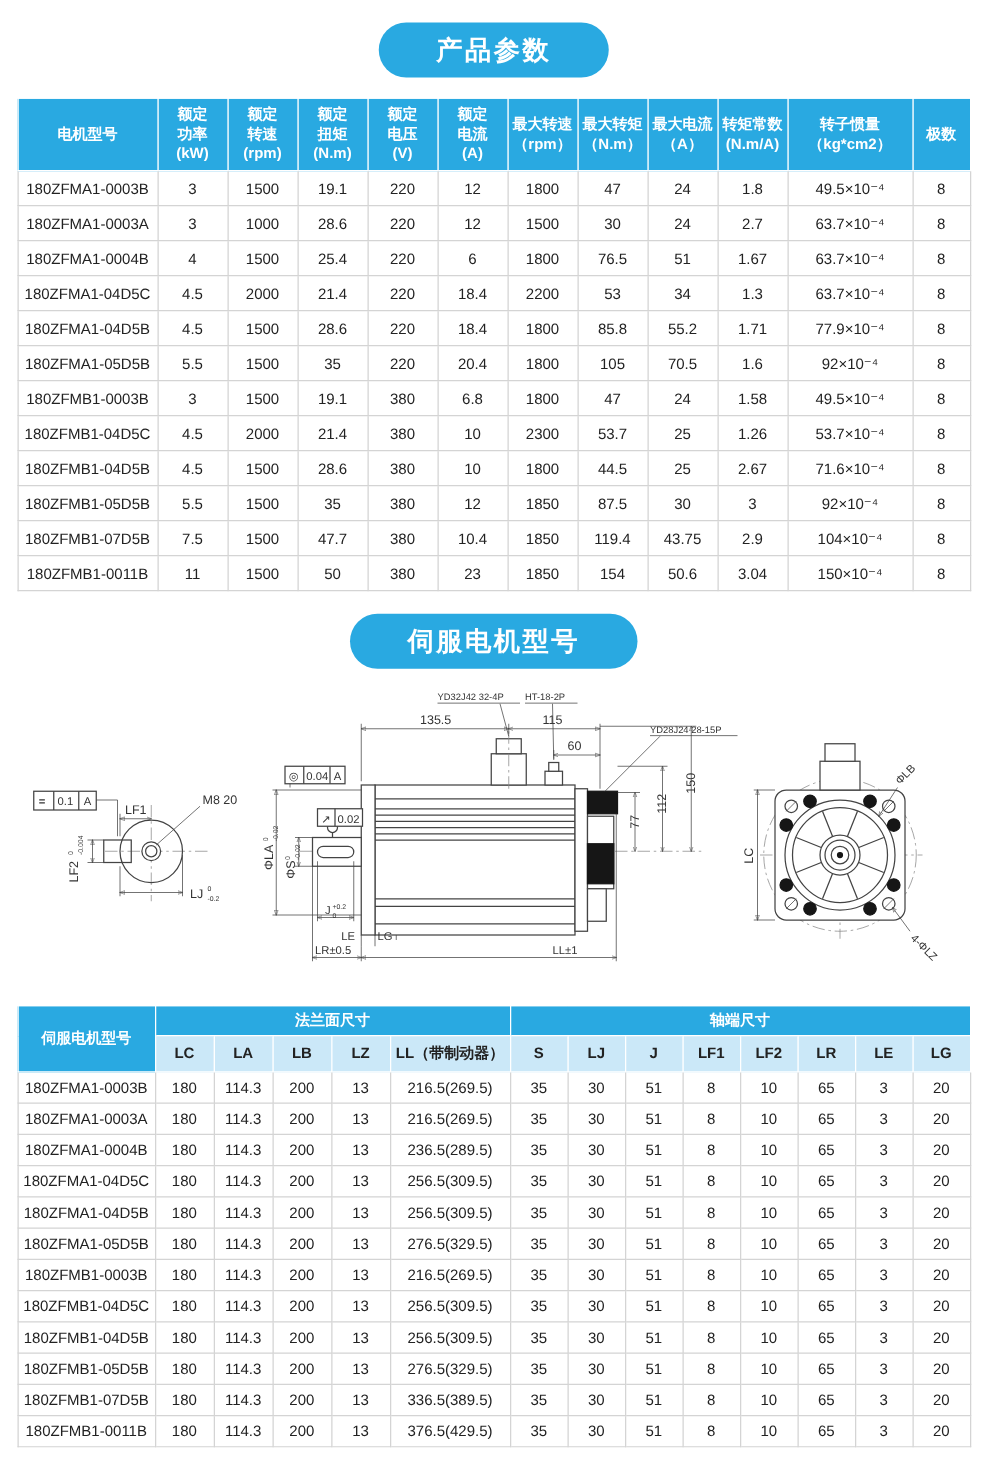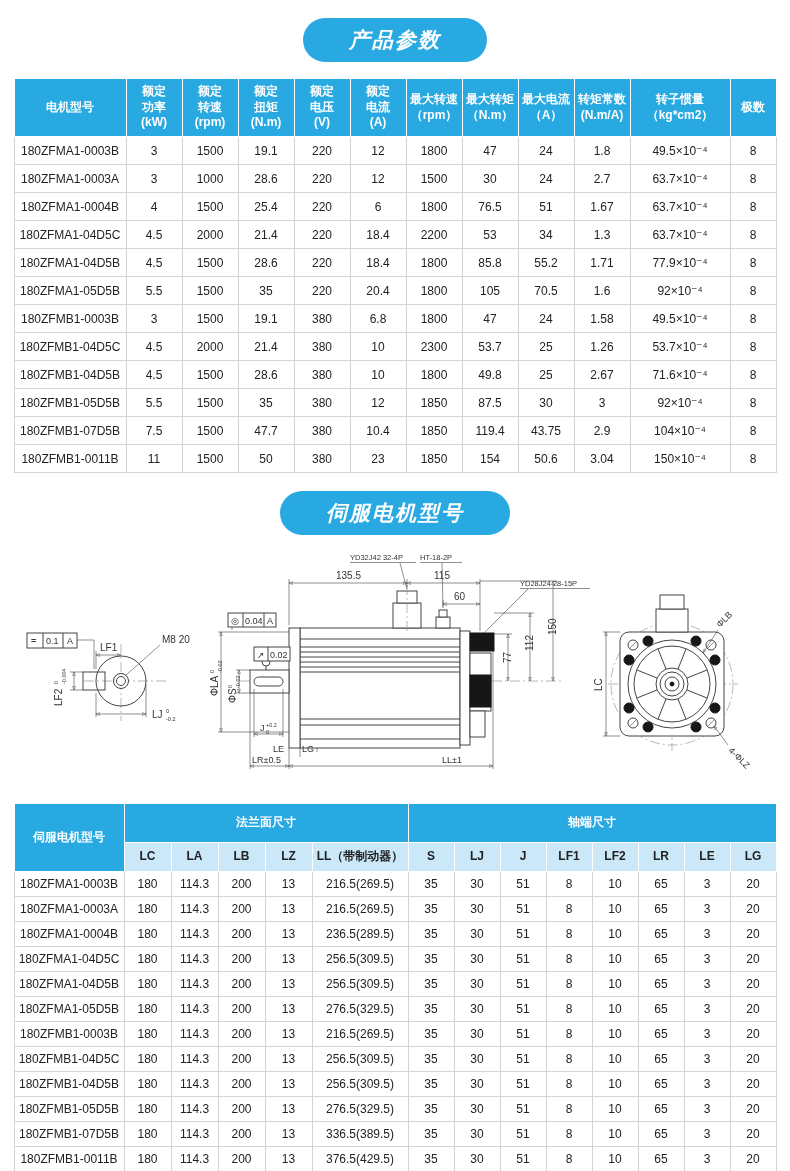--- a/index.html
+++ b/index.html
@@ -13,38 +13,37 @@
     display: table;
     margin: 18px auto 16px auto;
     padding: 8px 46px;
     background: #29a9e1;
     color: #fff;
     font-size: 21px;
     font-weight: bold;
     letter-spacing: 2px;
     border-radius: 22px;
     white-space: nowrap;
-    font-style: italic;
   }
   table {
     border-collapse: collapse;
     table-layout: fixed;
     width: 762px;
     margin: 0 auto;
   }
   th, td { text-align: center; vertical-align: middle; padding: 0 2px; }
   td { border: 1px solid #d4d4d4; font-size: 12px; color: #222; height: 28px; }
   th {
     background: #29a9e1; color: #fff; font-size: 12px; font-weight: bold;
     border: 1px solid #ffffff; line-height: 1.3;
   }
   .params-table { border: 1px solid #d4d4d4; }
   .params-table thead th { height: 58px; white-space: pre-line; }
   .dims-table { border: 1px solid #d4d4d4; }
-  .dims-table th.group { height: 39px; }
+  .dims-table th.group { height: 24px; }
   .dims-table th.model { }
   .dims-table th.sub {
     background: #cbe8f8; color: #222; height: 29px; font-weight: bold;
   }
   .dims-table td { height: 25px; }
   .drawing-wrap { width: 762px; margin: 0 auto; }
   .dwg text { font-size: 9px; fill: #333; font-family: "Liberation Sans", "DejaVu Sans", sans-serif; }
   .dwg text.dim { font-size: 10px; }
   .dwg text.tiny { font-size: 7.5px; }
   .dwg text.tol { font-size: 5.5px; }
@@ -221,21 +220,21 @@
         <td>8</td>
       </tr>
       <tr>
         <td>180ZFMB1-04D5B</td>
         <td>4.5</td>
         <td>1500</td>
         <td>28.6</td>
         <td>380</td>
         <td>10</td>
         <td>1800</td>
-        <td>49.8</td>
+        <td>44.5</td>
         <td>25</td>
         <td>2.67</td>
         <td>71.6×10⁻⁴</td>
         <td>8</td>
       </tr>
       <tr>
         <td>180ZFMB1-05D5B</td>
         <td>5.5</td>
         <td>1500</td>
         <td>35</td>

